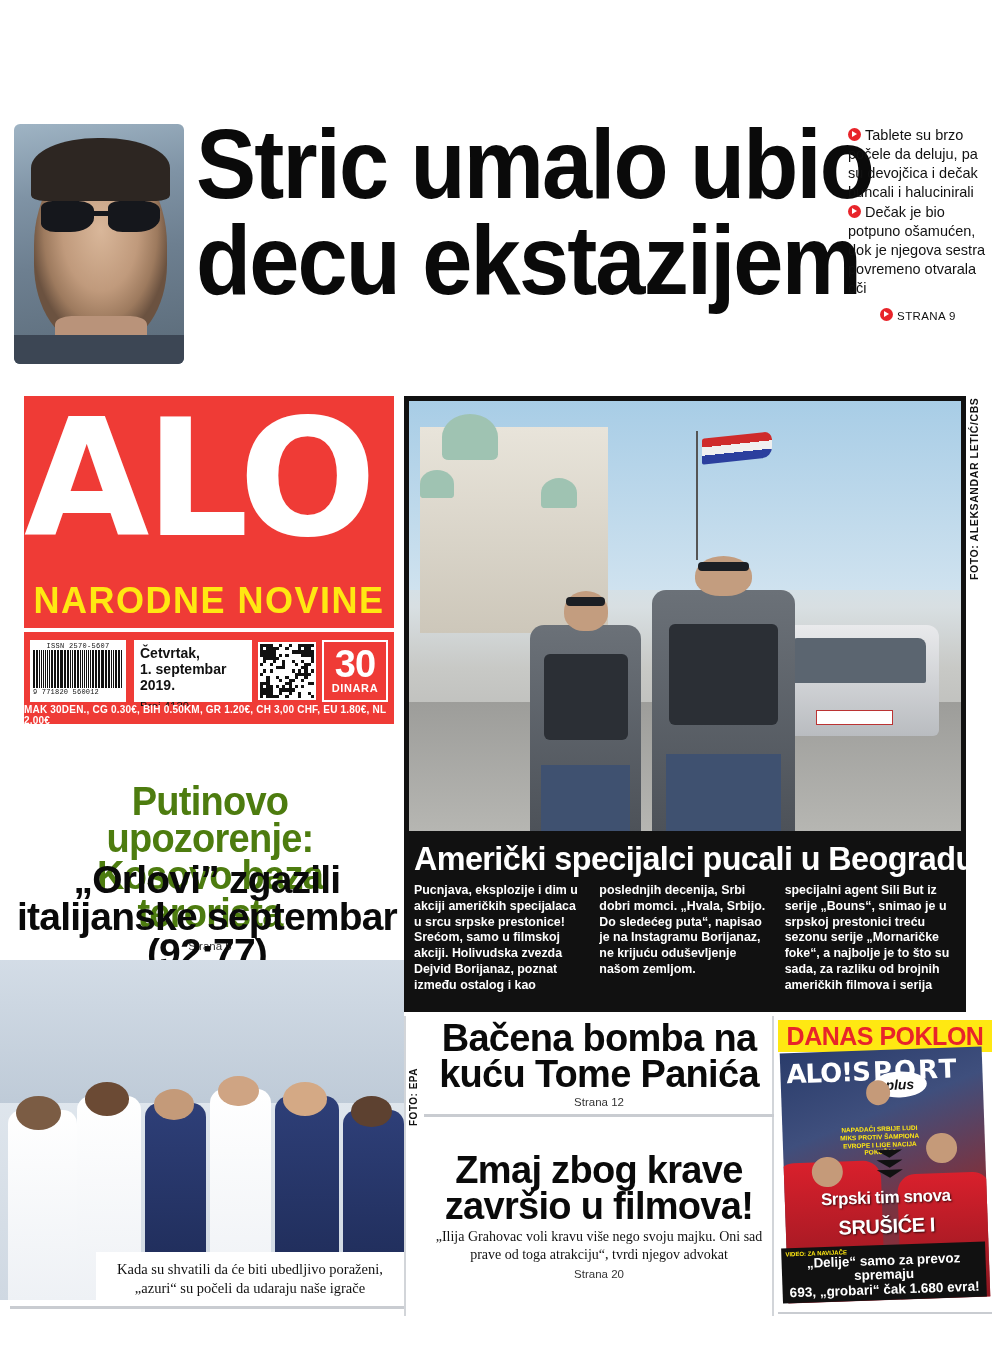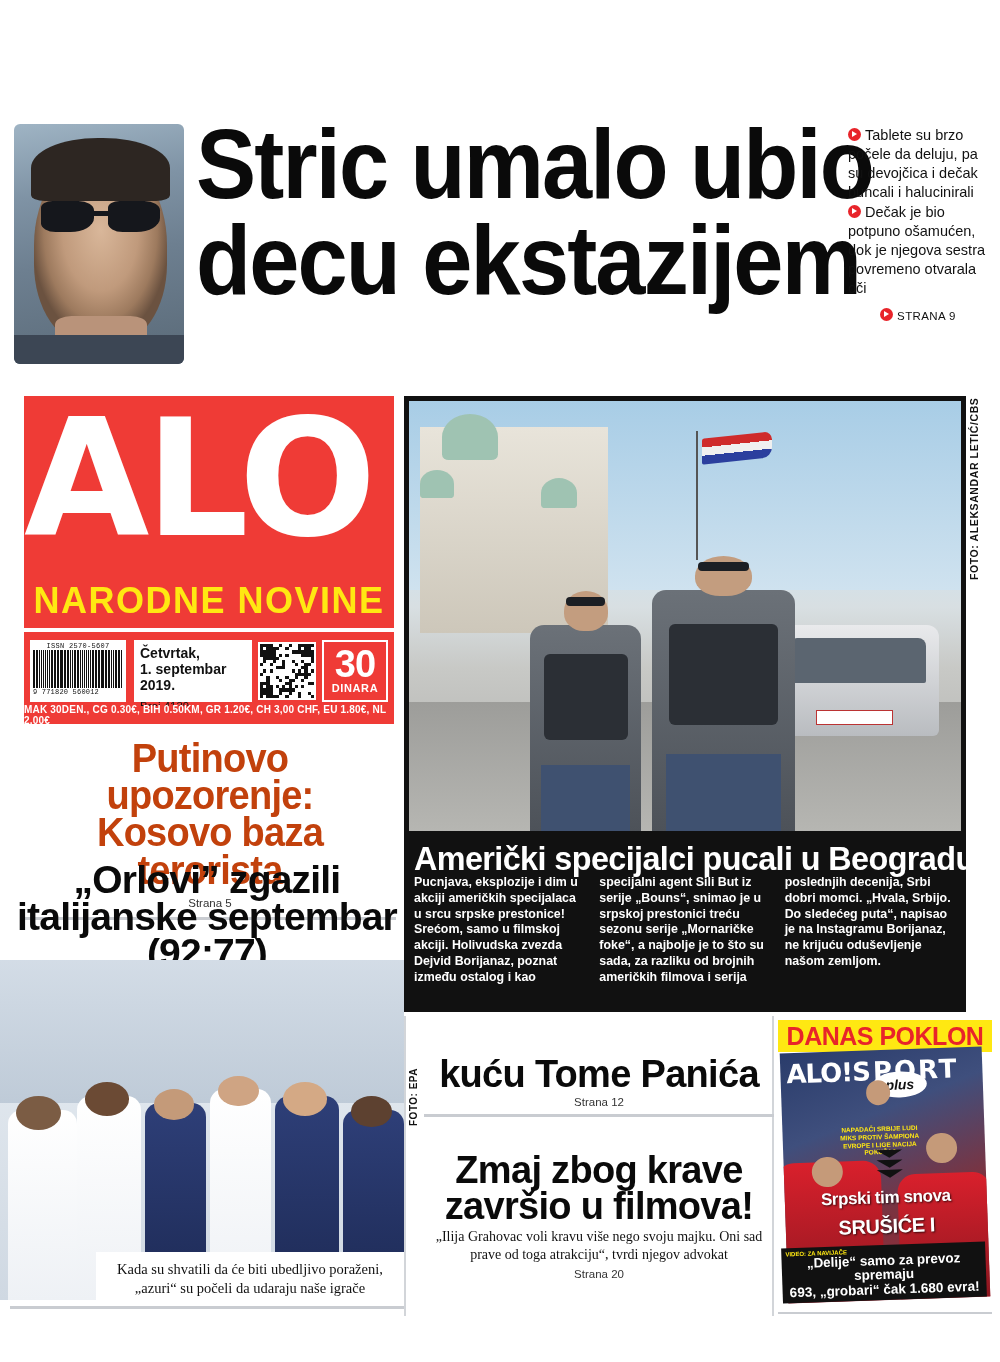--- a/index.html
+++ b/index.html
@@ -149,21 +149,21 @@
     position: absolute; left: 24px; top: 706px; width: 370px; height: 18px;
     background: #ef3b36; color: #fff; font-size: 10px; letter-spacing: 0.2px;
     display: flex; align-items: center; justify-content: center; font-weight: bold;
   }
 
   
   .lead-left { position: absolute; left: 24px; top: 740px; width: 372px; }
   .lead-left h2 {
     font-family: "Liberation Sans Narrow","Liberation Sans", sans-serif;
     font-weight: bold; font-size: 40px; line-height: 0.93; letter-spacing: -0.8px;
-    color: #c2410c; text-align: center;
+    color: #4d7c0f; text-align: center; margin-top: 43px;
   }
   .lead-left h2 span { display: block; transform: scaleX(0.95); }
   .strana-small {
     font-size: 11.5px; color: #333; text-align: center; margin-top: 8px;
   }
   .hr-rule { height: 3px; background: #c9ccd1; margin: 8px 0 10px; }
 
   .lead-left2 { position: absolute; left: 12px; top: 862px; width: 390px; }
   .lead-left2 h2 {
     font-family: "Liberation Sans Narrow","Liberation Sans", sans-serif;
@@ -250,21 +250,21 @@
   
   .blackblock {
     position: absolute; left: 404px; top: 836px; width: 562px; height: 176px;
     background: #111; color: #fff; padding: 6px 10px 8px;
   }
   .blackblock h2 {
     font-family: "Liberation Sans Narrow","Liberation Sans", sans-serif;
     font-weight: bold; font-size: 33px; letter-spacing: -0.6px; line-height: 1.0;
     white-space: nowrap; transform: scaleX(0.98); transform-origin: left center;
   }
-  .blackblock .cols { display: flex; gap: 14px; }
+  .blackblock .cols { display: flex; gap: 14px; margin-top: 8px; }
   .blackblock .cols div {
     flex: 1; font-size: 12.4px; line-height: 1.27; font-weight: bold;
   }
 
   
   .centerbottom { position: absolute; left: 424px; top: 1020px; width: 350px; }
   .centerbottom h2 {
     font-family: "Liberation Sans Narrow","Liberation Sans", sans-serif;
     font-weight: bold; font-size: 38px; line-height: 0.95; letter-spacing: -0.7px;
     color: #0a0a0a; text-align: center;
@@ -794,33 +794,33 @@
           <div class="hd"></div>
       </div>
     </div>
   </div>
   <div class="photocredit-right">FOTO: ALEKSANDAR LETIĆ/CBS</div>
 
   <div class="blackblock">
     <h2>Američki specijalci pucali u Beogradu!</h2>
     <div class="cols">
       <div>Pucnjava, eksplozije i dim u akciji američkih specijalaca u srcu srpske prestonice! Srećom, samo u filmskoj akciji. Holivudska zvezda Dejvid Borijanaz, poznat između ostalog i kao</div>
-      <div>specijalni agent Sili But iz serije „Bouns“, snimao je u srpskoj prestonici treću sezonu serije „Mornaričke foke“, a najbolje je to što su sada, za razliku od brojnih američkih filmova i serija</div>
       <div>poslednjih decenija, Srbi dobri momci.
 „Hvala, Srbijo. Do sledećeg puta“, napisao je na Instagramu Borijanaz, ne krijuću oduševljenje našom zemljom.</div>
+      <div>specijalni agent Sili But iz serije „Bouns“, snimao je u srpskoj prestonici treću sezonu serije „Mornaričke foke“, a najbolje je to što su sada, za razliku od brojnih američkih filmova i serija</div>
     </div>
   </div>
 
   <div class="vsep"></div>
   <div class="vsep2"></div>
   <div class="foto-epa">FOTO: EPA</div>
 
   <div class="centerbottom">
     <h2>
-      <br>
+      <span>Bačena bomba na</span><br>
       <span>kuću Tome Panića</span>
     </h2>
     <div class="strana-small" style="margin-top:4px">Strana 12</div>
     <div class="hr-rule" style="margin:6px 0 8px"></div>
   </div>
 
   <div class="centerbottom" style="top:1152px">
     <h2>
       <span>Zmaj zbog krave</span><br>
       <span>završio u filmova!</span>

